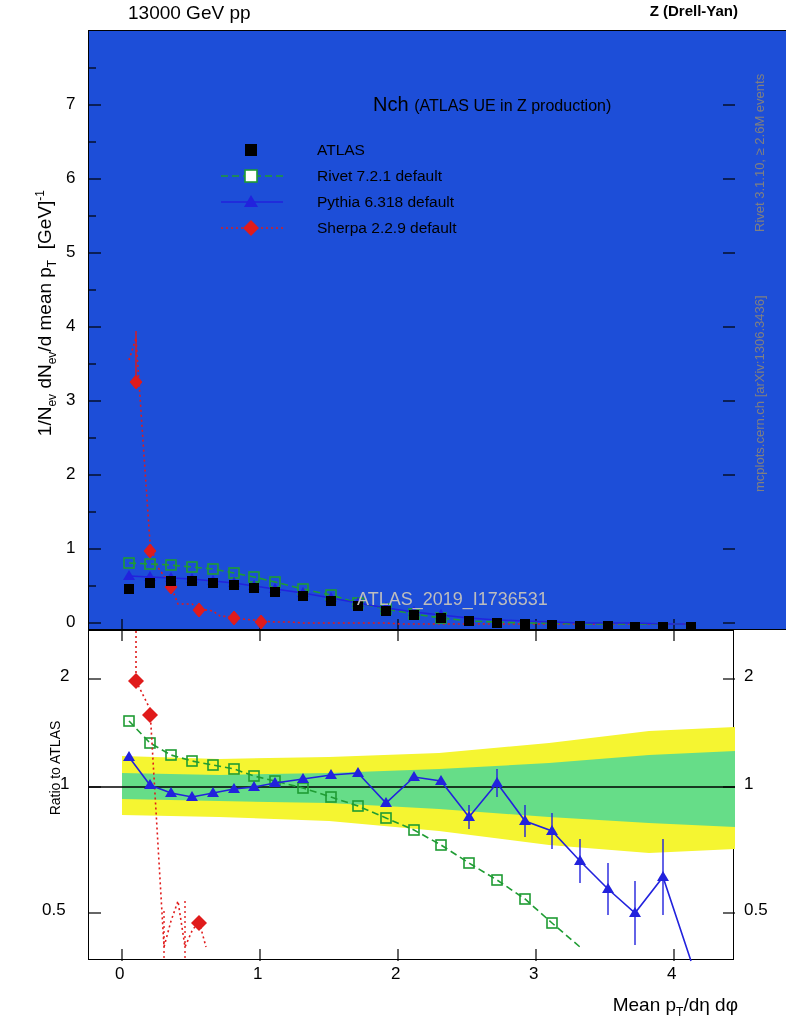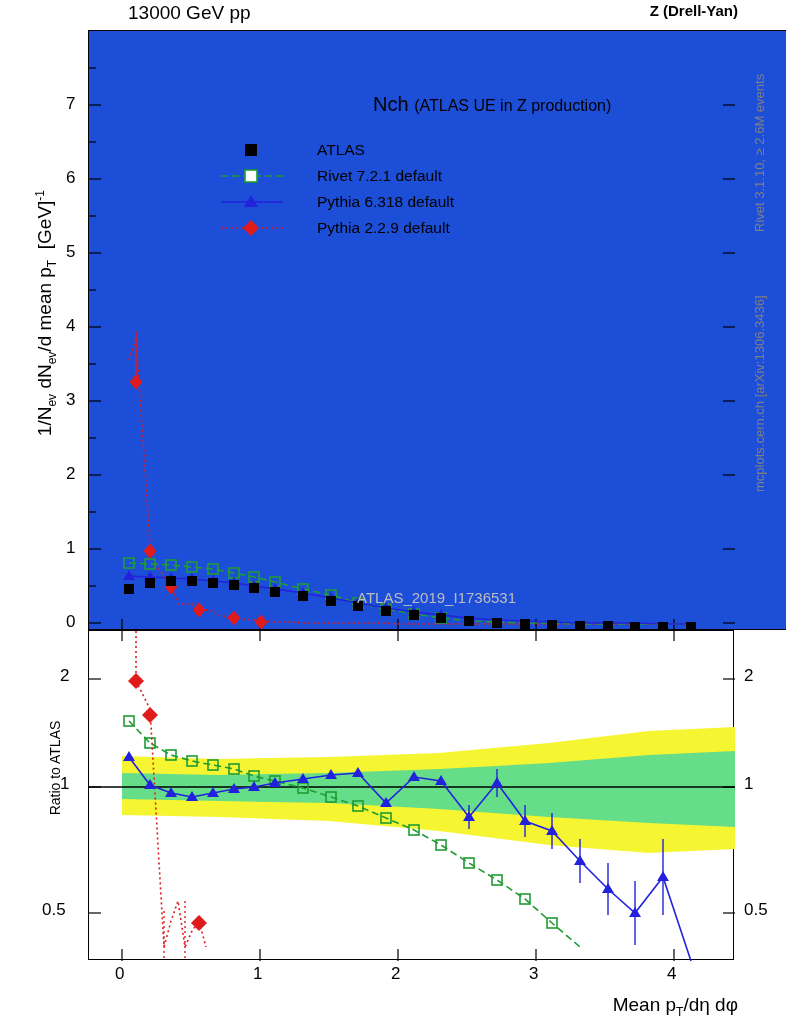--- a/index.html
+++ b/index.html
@@ -25,21 +25,21 @@
   #ylabel{position:absolute;left:-104px;top:300px;width:300px;transform:rotate(-90deg);transform-origin:center;text-align:center;font-size:19px;}
   #ylabel2{position:absolute;left:-40px;top:760px;width:190px;transform:rotate(-90deg);transform-origin:center;text-align:center;font-size:14px;}
 
   #xlabel{right:48px;top:994px;font-size:19px;}
 
   
   .vside{position:absolute;transform:rotate(-90deg);transform-origin:left top;font-size:13px;color:#808080;white-space:nowrap;}
   #v1{left:752px;top:232px;}
   #v2{left:752px;top:492px;}
 
-  #watermark{left:332px;top:588px;font-size:15px;color:#bdbdbd;}
+  #watermark{left:332px;top:588px;font-size:18px;color:#bdbdbd;}
 
   
   #legend{position:absolute;left:130px;top:108px;font-size:15.5px;}
   .legrow{position:relative;height:26px;}
   .legrow .lbl{position:absolute;left:74px;top:2px;white-space:nowrap;margin-left:24px;}
   .legmark{position:absolute;left:0;top:0;width:66px;height:22px;}
 
   
   .tick{position:absolute;font-size:17px;}
 </style>
@@ -191,21 +191,21 @@
           <line x1="2" y1="11" x2="64" y2="11" stroke="#2222dd" stroke-width="1.6"></line>
           <polygon points="32,4 39,16 25,16" fill="#2222dd"></polygon>
         </svg>
         <span class="lbl">Pythia 6.318 default</span>
       </div>
       <div class="legrow">
         <svg class="legmark" viewBox="0 0 66 22">
           <line x1="2" y1="11" x2="64" y2="11" stroke="#e01b1b" stroke-width="1.6" stroke-dasharray="2,3"></line>
           <polygon points="32,3 40,11 32,19 24,11" fill="#e01b1b"></polygon>
         </svg>
-        <span class="lbl">Pythia 2.2.9 default</span>
+        <span class="lbl">Sherpa 2.2.9 default</span>
       </div>
     </div>
   </div>
 
   <div class="tick" style="left:66px;top:612px;">0</div>
   <div class="tick" style="left:66px;top:538px;">1</div>
   <div class="tick" style="left:66px;top:464px;">2</div>
   <div class="tick" style="left:66px;top:390px;">3</div>
   <div class="tick" style="left:66px;top:316px;">4</div>
   <div class="tick" style="left:66px;top:242px;">5</div>

